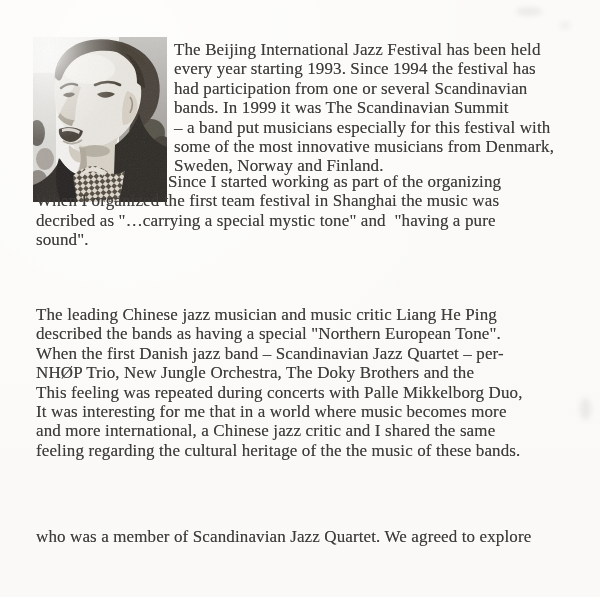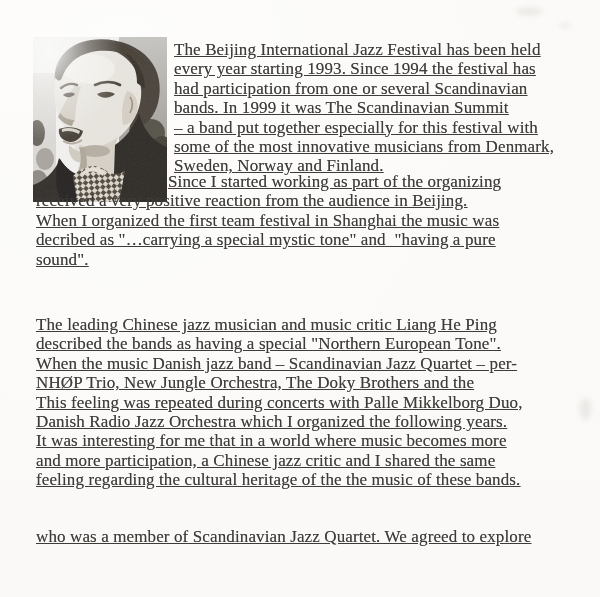--- a/index.html
+++ b/index.html
@@ -30,25 +30,25 @@
   }
   .photo svg { display: block; width: 134px; height: 165px; }
   .para {
     position: absolute;
     font-size: 17px;
     line-height: 19.4px;
     letter-spacing: 0.12px;
     color: #3e3c39;
     text-shadow: 0 0 0.5px rgba(62,60,57,0.55);
   }
-  .line { white-space: pre; text-decoration: underline; }
+  .line { white-space: pre; }
   .para.indent-first .line:first-child { padding-left: 132px; }
   .para-1 { left: 174px; top: 40px;  width: 415px; }
   .para-2 { left: 36px;  top: 172px; width: 555px; }
-  .para-3 { left: 36px;  top: 315px; width: 558px; }
+  .para-3 { left: 36px;  top: 305px; width: 558px; }
   .para-4 { left: 36px;  top: 527px; width: 558px; }
   .scan-artifact {
     position: absolute;
     border-radius: 50%;
     filter: blur(2.5px);
     pointer-events: none;
   }
   .artifact-1 { left: 516px; top: 7px;   width: 26px; height: 9px;  background: #ecebe8; }
   .artifact-2 { left: 580px; top: 398px; width: 11px; height: 22px; background: #eae9e6; }
   .artifact-3 { left: 560px; top: 22px;  width: 10px; height: 7px;  background: #efeeeb; }
@@ -146,42 +146,40 @@
 
       <rect x="0" y="0" width="134" height="165" filter="url(#grain)" opacity="0.10"></rect>
     </svg>
   </div>
 
   <div class="para para-1">
       <div class="line">The Beijing International Jazz Festival has been held</div>
       <div class="line">every year starting 1993. Since 1994 the festival has</div>
       <div class="line">had participation from one or several Scandinavian</div>
       <div class="line">bands. In 1999 it was The Scandinavian Summit</div>
-      <div class="line">– a band put together especially for this festival with</div>
+      <div class="line">– a band put musicians especially for this festival with</div>
       <div class="line">some of the most innovative musicians from Denmark,</div>
       <div class="line">Sweden, Norway and Finland.</div>
     </div>
 
   <div class="para para-2 indent-first">
       <div class="line">Since I started working as part of the organizing</div>
-      <div class="line">received a very positive reaction from the audience in Beijing.</div>
       <div class="line">When I organized the first team festival in Shanghai the music was</div>
       <div class="line">decribed as "…carrying a special mystic tone" and  "having a pure</div>
       <div class="line">sound".</div>
     </div>
 
   <div class="para para-3">
       <div class="line">The leading Chinese jazz musician and music critic Liang He Ping</div>
       <div class="line">described the bands as having a special "Northern European Tone".</div>
-      <div class="line">When the music Danish jazz band – Scandinavian Jazz Quartet – per-</div>
+      <div class="line">When the first Danish jazz band – Scandinavian Jazz Quartet – per-</div>
       <div class="line">NHØP Trio, New Jungle Orchestra, The Doky Brothers and the</div>
       <div class="line">This feeling was repeated during concerts with Palle Mikkelborg Duo,</div>
-      <div class="line">Danish Radio Jazz Orchestra which I organized the following years.</div>
       <div class="line">It was interesting for me that in a world where music becomes more</div>
-      <div class="line">and more participation, a Chinese jazz critic and I shared the same</div>
+      <div class="line">and more international, a Chinese jazz critic and I shared the same</div>
       <div class="line">feeling regarding the cultural heritage of the the music of these bands.</div>
     </div>
 
   <div class="para para-4">
       <div class="line">who was a member of Scandinavian Jazz Quartet. We agreed to explore</div>
     </div>
 
   <div class="scan-artifact artifact-1"></div>
   <div class="scan-artifact artifact-2"></div>
   <div class="scan-artifact artifact-3"></div>

